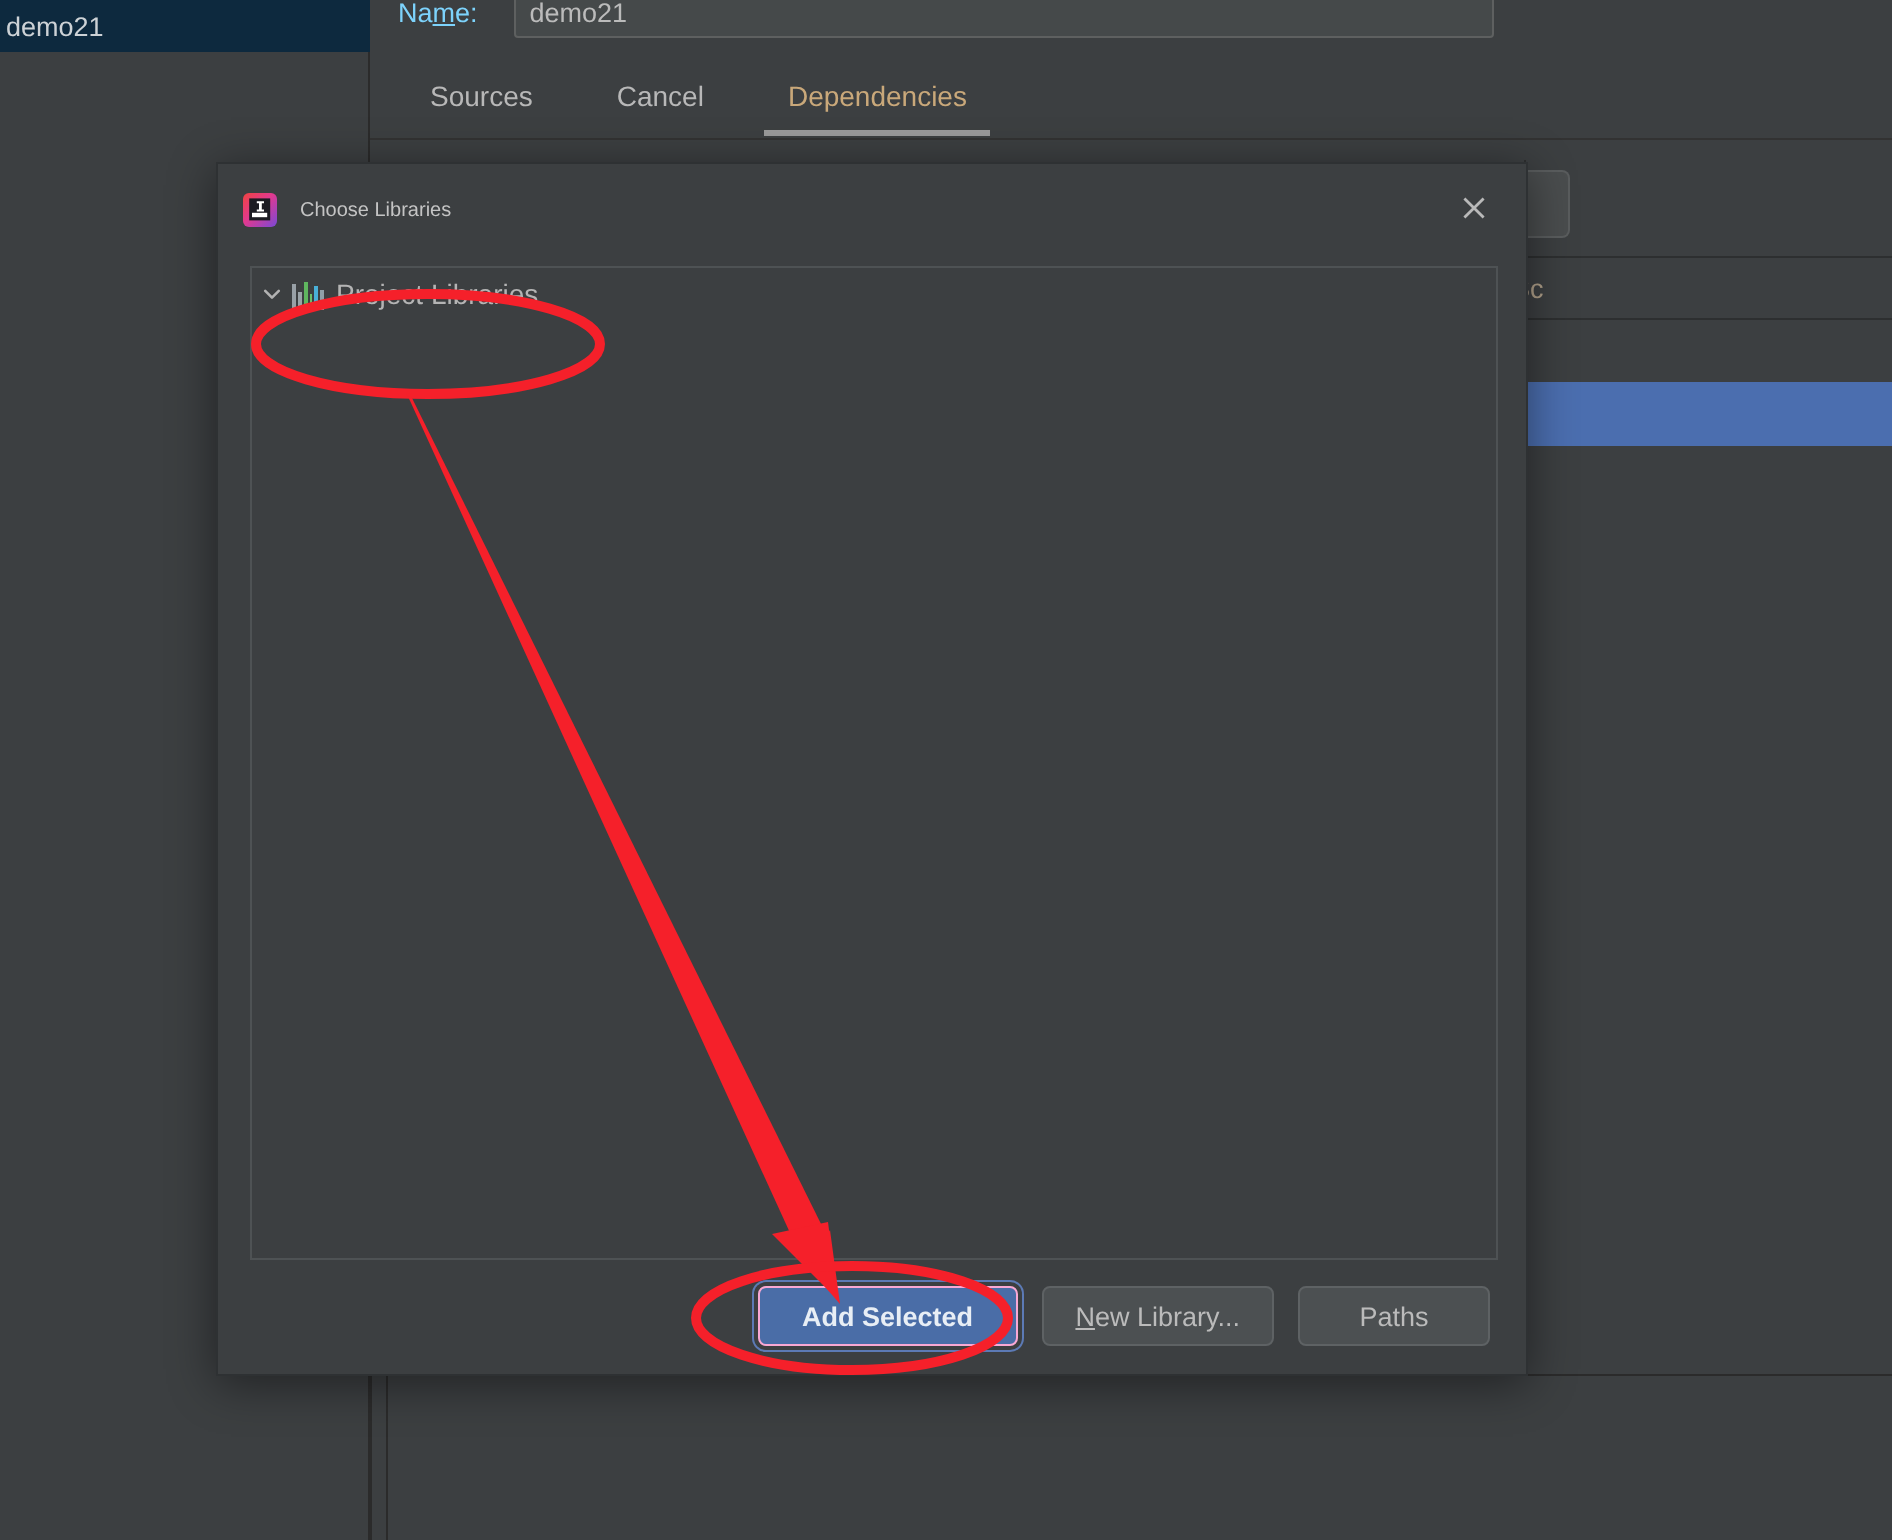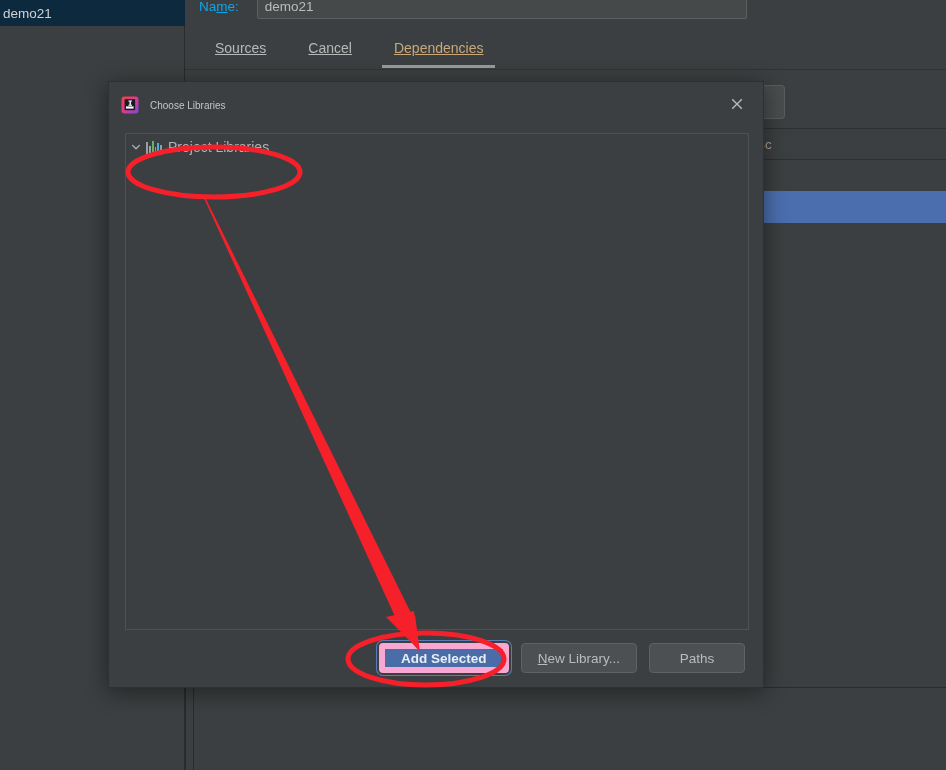--- a/index.html
+++ b/index.html
@@ -31,21 +31,21 @@
   }
 
   
   .content { position: absolute; left: 185px; top: 0; right: 0; bottom: 0; }
 
   .name-row {
     position: absolute; left: 0; top: -8px; height: 28px; width: 761px;
     display: flex; align-items: center;
   }
   .name-label {
-    font-size: 13.5px; color: #0ea5e9; margin-left: 14px;
+    font-size: 13.5px; color: #7dd3fc; margin-left: 14px;
   }
   .name-label u { text-decoration: underline; }
   .name-field {
     margin-left: 18px;
     width: 490px; height: 26px;
     background: #45494a;
     border: 1px solid #5e6060;
     border-radius: 2px;
     display: flex; align-items: center;
     padding-left: 7px;
@@ -57,21 +57,20 @@
     height: 38px; width: 761px;
     display: flex; align-items: flex-start;
     border-bottom: 1px solid #323232;
   }
   .tab {
     font-size: 14px; color: #b8b8b8;
     padding: 8px 12px 12px 12px;
     margin-left: 18px;
     position: relative;
     cursor: default;
-    text-decoration: underline;
   }
   .tab.active { color: #c9a87a; }
   .tab.active::after {
     content: "";
     position: absolute; left: 0; right: 0; bottom: 0;
     height: 3px; background: #9a9a9a;
   }
 
   
   .toolbar-btn {
@@ -192,21 +191,21 @@
     color: #bbbbbb;
     background: #4c5052;
     border: 1px solid #5e6264;
     border-radius: 4px;
     display: flex; align-items: center; justify-content: center;
     cursor: default;
     font-family: "Liberation Sans", sans-serif;
   }
   .btn.primary {
     background: #4a6da7;
-    border: 6px solid #f9a8d4;
+    border: 1px solid #f9a8d4;
     color: #e8eef5;
     font-weight: bold;
     box-shadow: 0 0 0 2px #3c3f41, 0 0 0 3px #5c7ab5;
     min-width: 130px;
   }
   .btn u { text-decoration: underline; }
 
   
   .annot { position: absolute; left: 0; top: 0; width: 946px; height: 770px; pointer-events: none; }
 </style>

